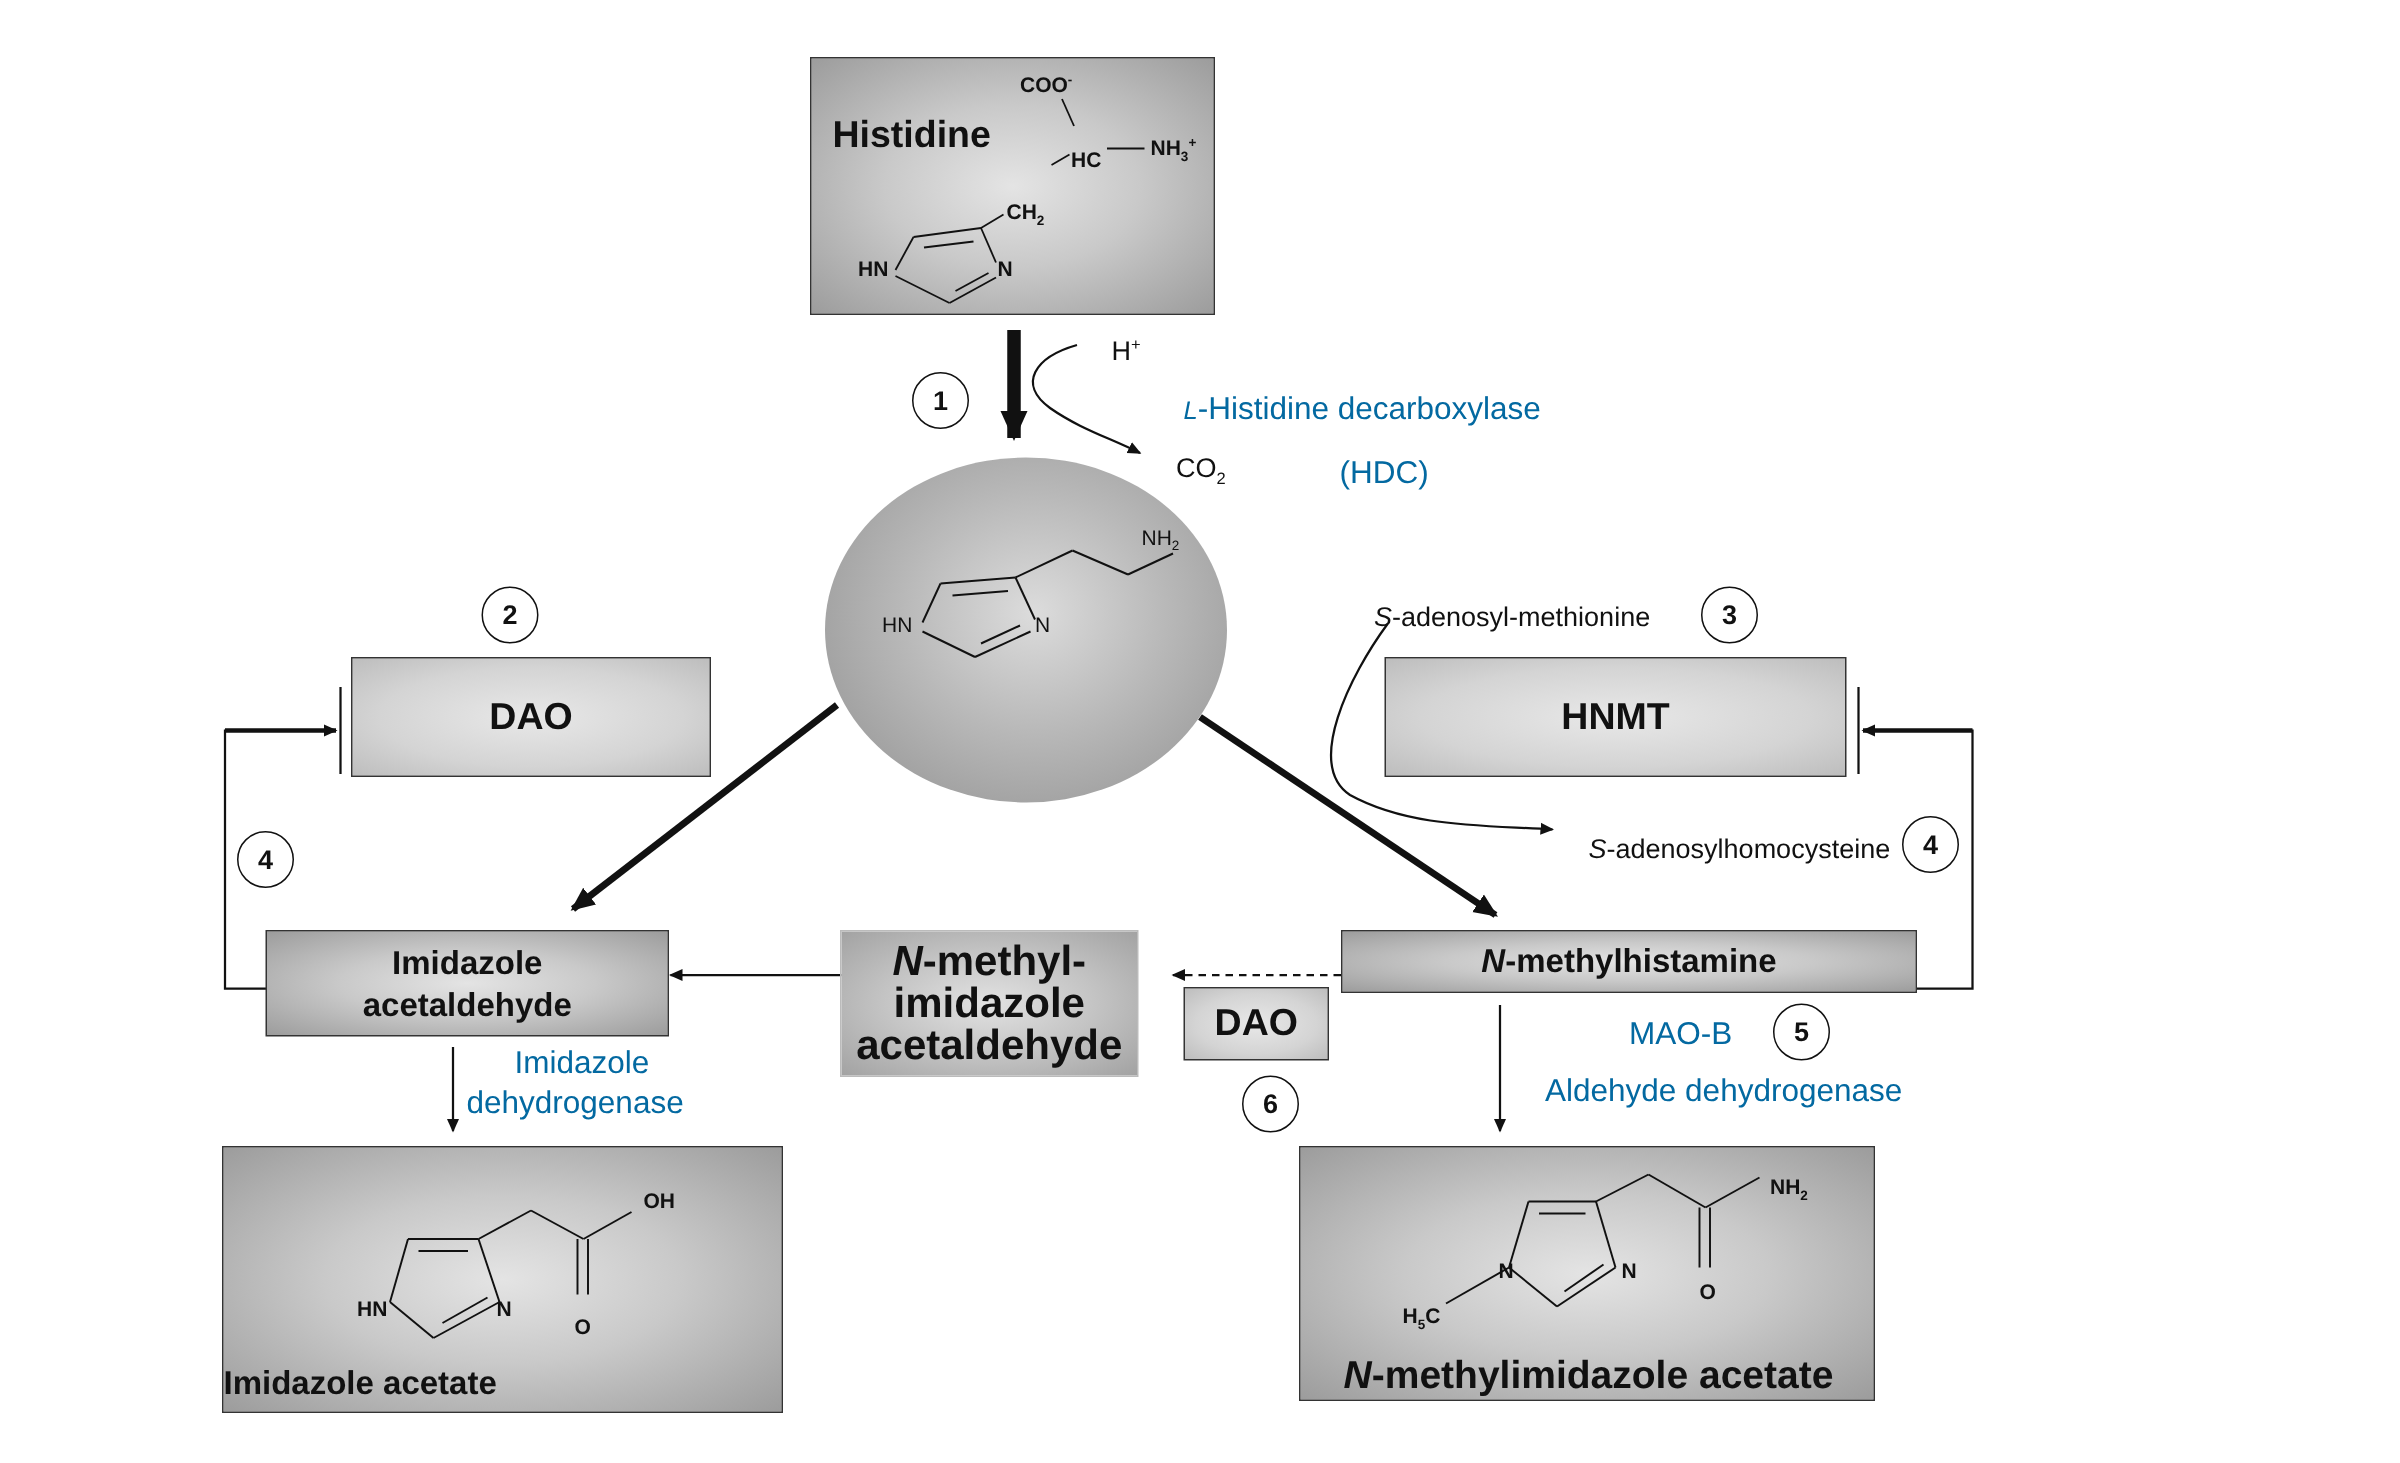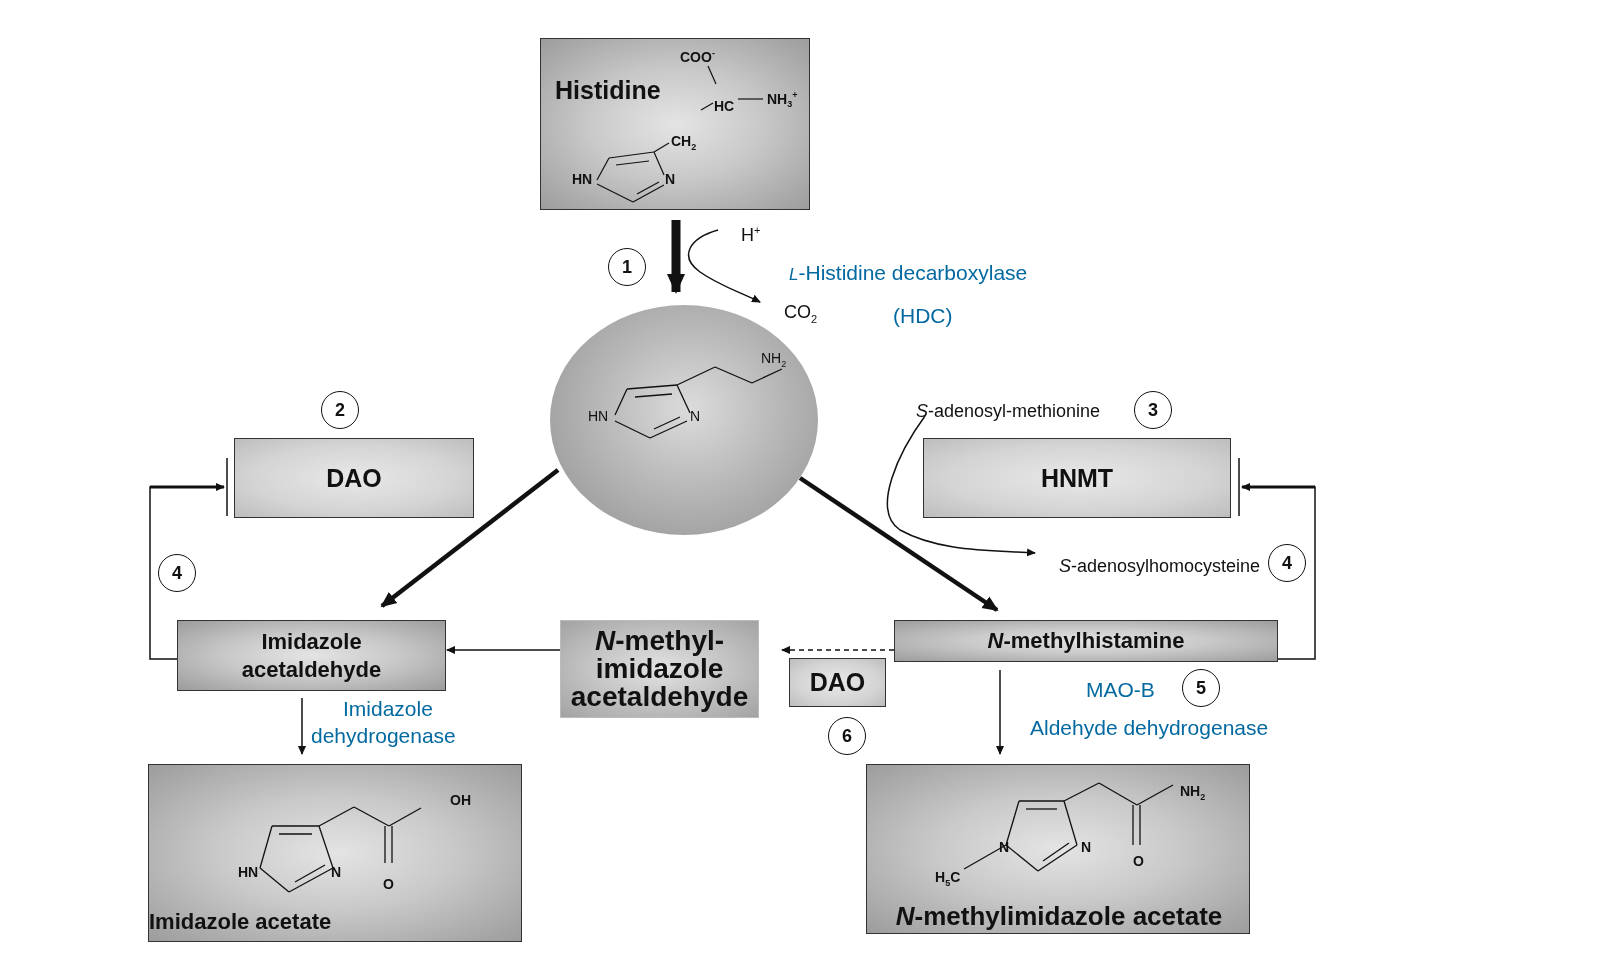--- a/index.html
+++ b/index.html
@@ -159,21 +159,21 @@
       <line x1="170" y1="61" x2="184" y2="103" stroke="#111" stroke-width="1.3"></line>
       <line x1="111" y1="103" x2="140" y2="127" stroke="#111" stroke-width="1.3"></line>
       <line x1="140" y1="127" x2="184" y2="103" stroke="#111" stroke-width="1.3"></line>
       <line x1="146" y1="117" x2="176" y2="100" stroke="#111" stroke-width="1.3"></line>
       <line x1="170" y1="61" x2="205" y2="42" stroke="#111" stroke-width="1.3"></line>
       <line x1="205" y1="42" x2="240" y2="61" stroke="#111" stroke-width="1.3"></line>
       <line x1="240" y1="61" x2="272" y2="43" stroke="#111" stroke-width="1.3"></line>
       <line x1="236" y1="61" x2="236" y2="98" stroke="#111" stroke-width="1.3"></line>
       <line x1="243" y1="61" x2="243" y2="98" stroke="#111" stroke-width="1.3"></line>
     </svg>
-    <span class="chem" style="left:280px;top:27px;margin-left:21px;">OH</span>
+    <span class="chem" style="left:280px;top:27px;">OH</span>
     <span class="chem" style="left:234px;top:111px;">O</span>
     <span class="chem" style="left:89px;top:99px;">HN</span>
     <span class="chem" style="left:182px;top:99px;">N</span>
     <span style="position:absolute;left:0;width:374px;text-align:left;top:144px;font-size:22px;">Imidazole acetate</span>
   </div>
 
   <div class="box grad-dark" style="left:866px;top:764px;width:384px;height:170px;">
     <svg width="384" height="170" style="position:absolute;left:0;top:0;">
       <line x1="152" y1="36" x2="197" y2="36" stroke="#111" stroke-width="1.3"></line>
       <line x1="159" y1="44" x2="190" y2="44" stroke="#111" stroke-width="1.3"></line>

